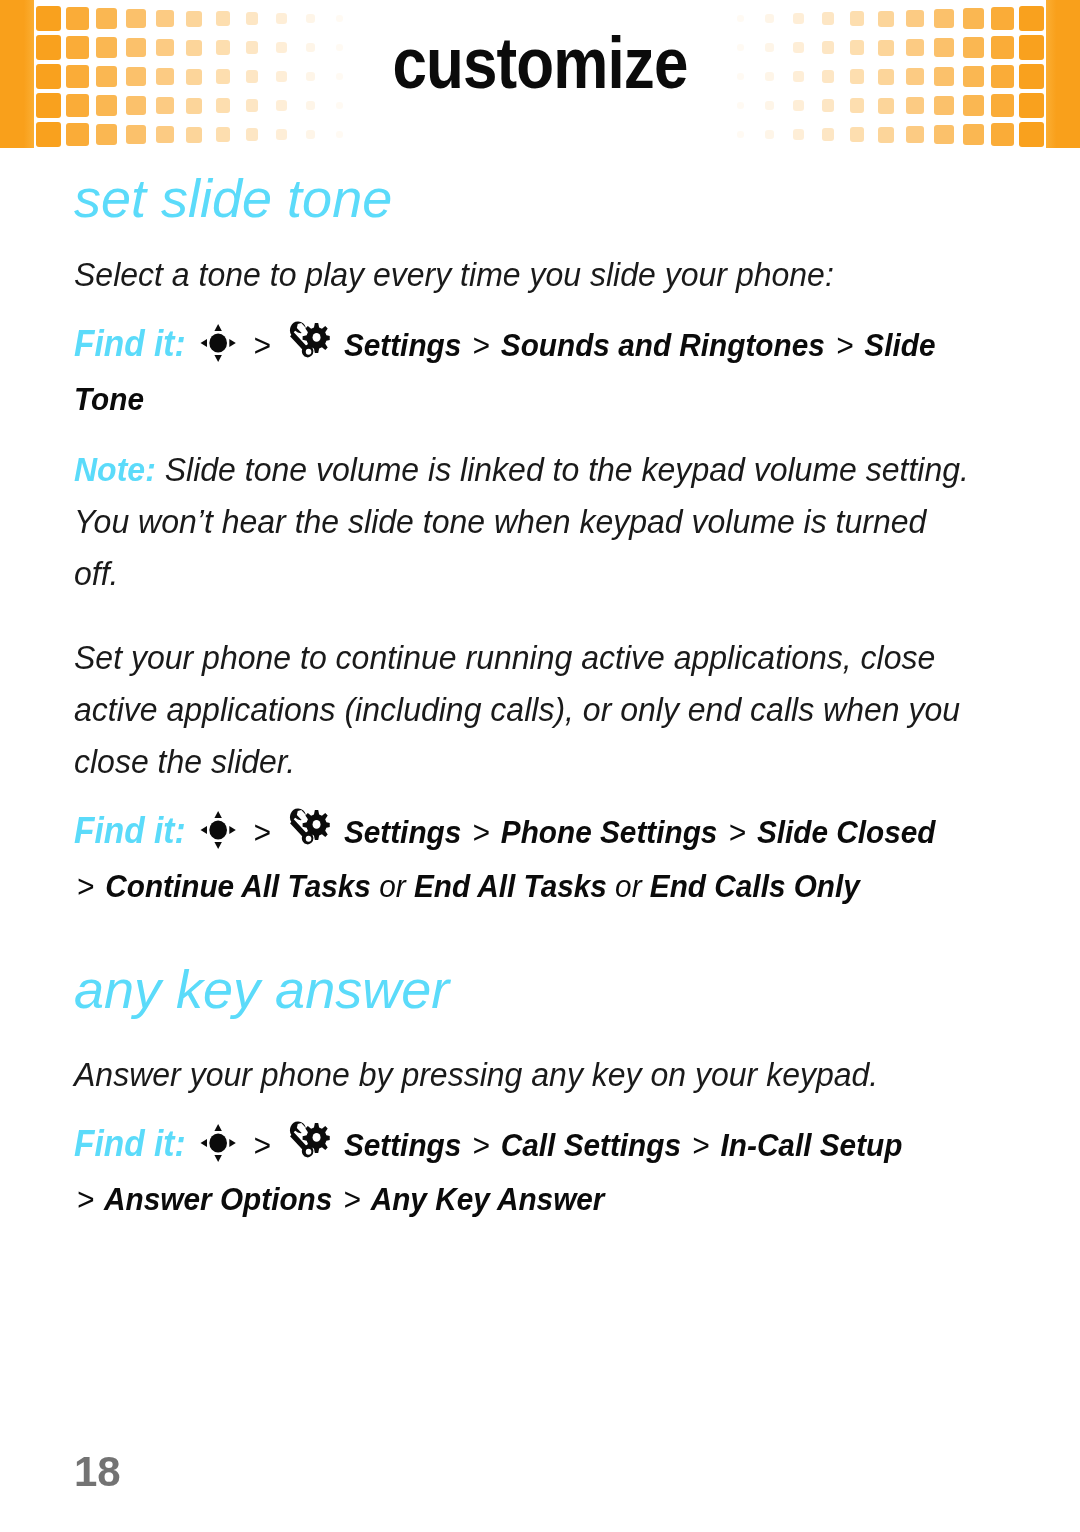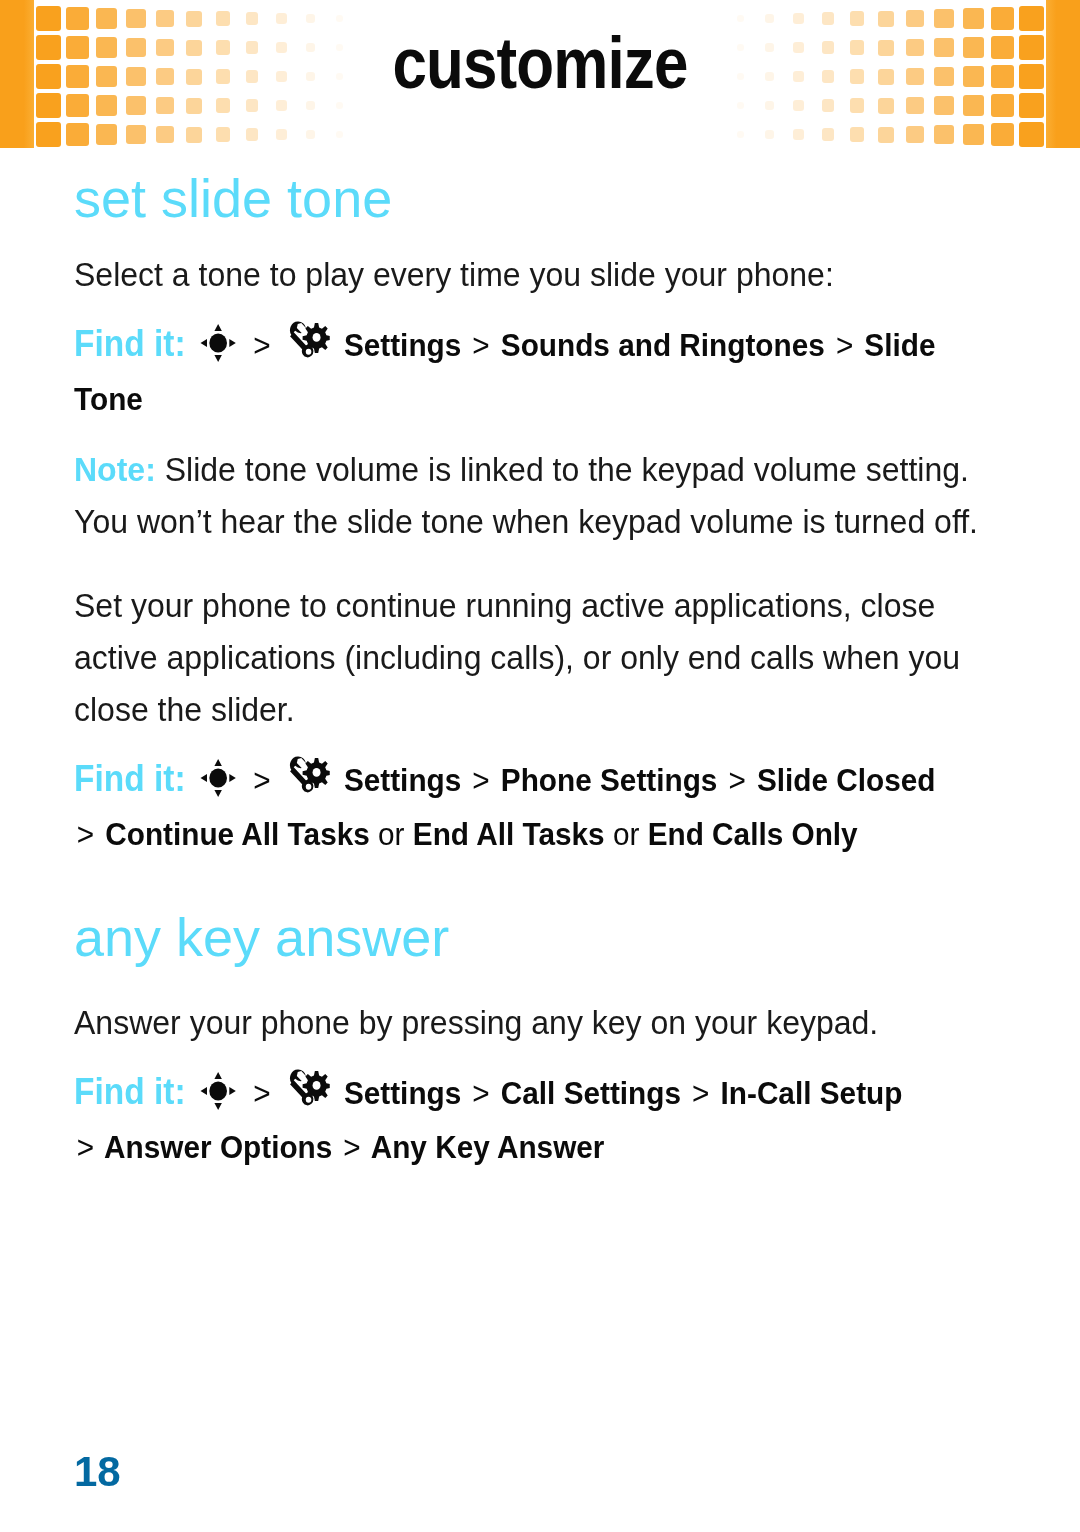--- a/index.html
+++ b/index.html
@@ -74,20 +74,21 @@
     transform: scaleX(0.86);
     z-index: 5;
   }
 
   
   .content {
     position: absolute;
     top: 148px;
     left: 74px;
     width: 932px;
+    font-style: italic;
   }
 
   h2.section-heading {
     color: #5BDBFA;
     font-family: "Liberation Sans", sans-serif;
     font-weight: normal;
     font-size: 54px;
     line-height: 1.05;
     letter-spacing: 0px;
     white-space: nowrap;
@@ -145,21 +146,21 @@
   .icon-gear { width: 46px; height: 44px; }
 
   
   .page-number {
     position: absolute;
     left: 74px;
     top: 1448px;
     font-family: "Liberation Sans", sans-serif;
     font-size: 42px;
     font-weight: bold;
-    color: #0369a1;
+    color: #737373;
   }
 </style>
 </head>
 <body>
 
 <div class="page">
 
   <div class="header">
     <div class="header-edge left"></div>
     <div class="header-edge right"></div>

